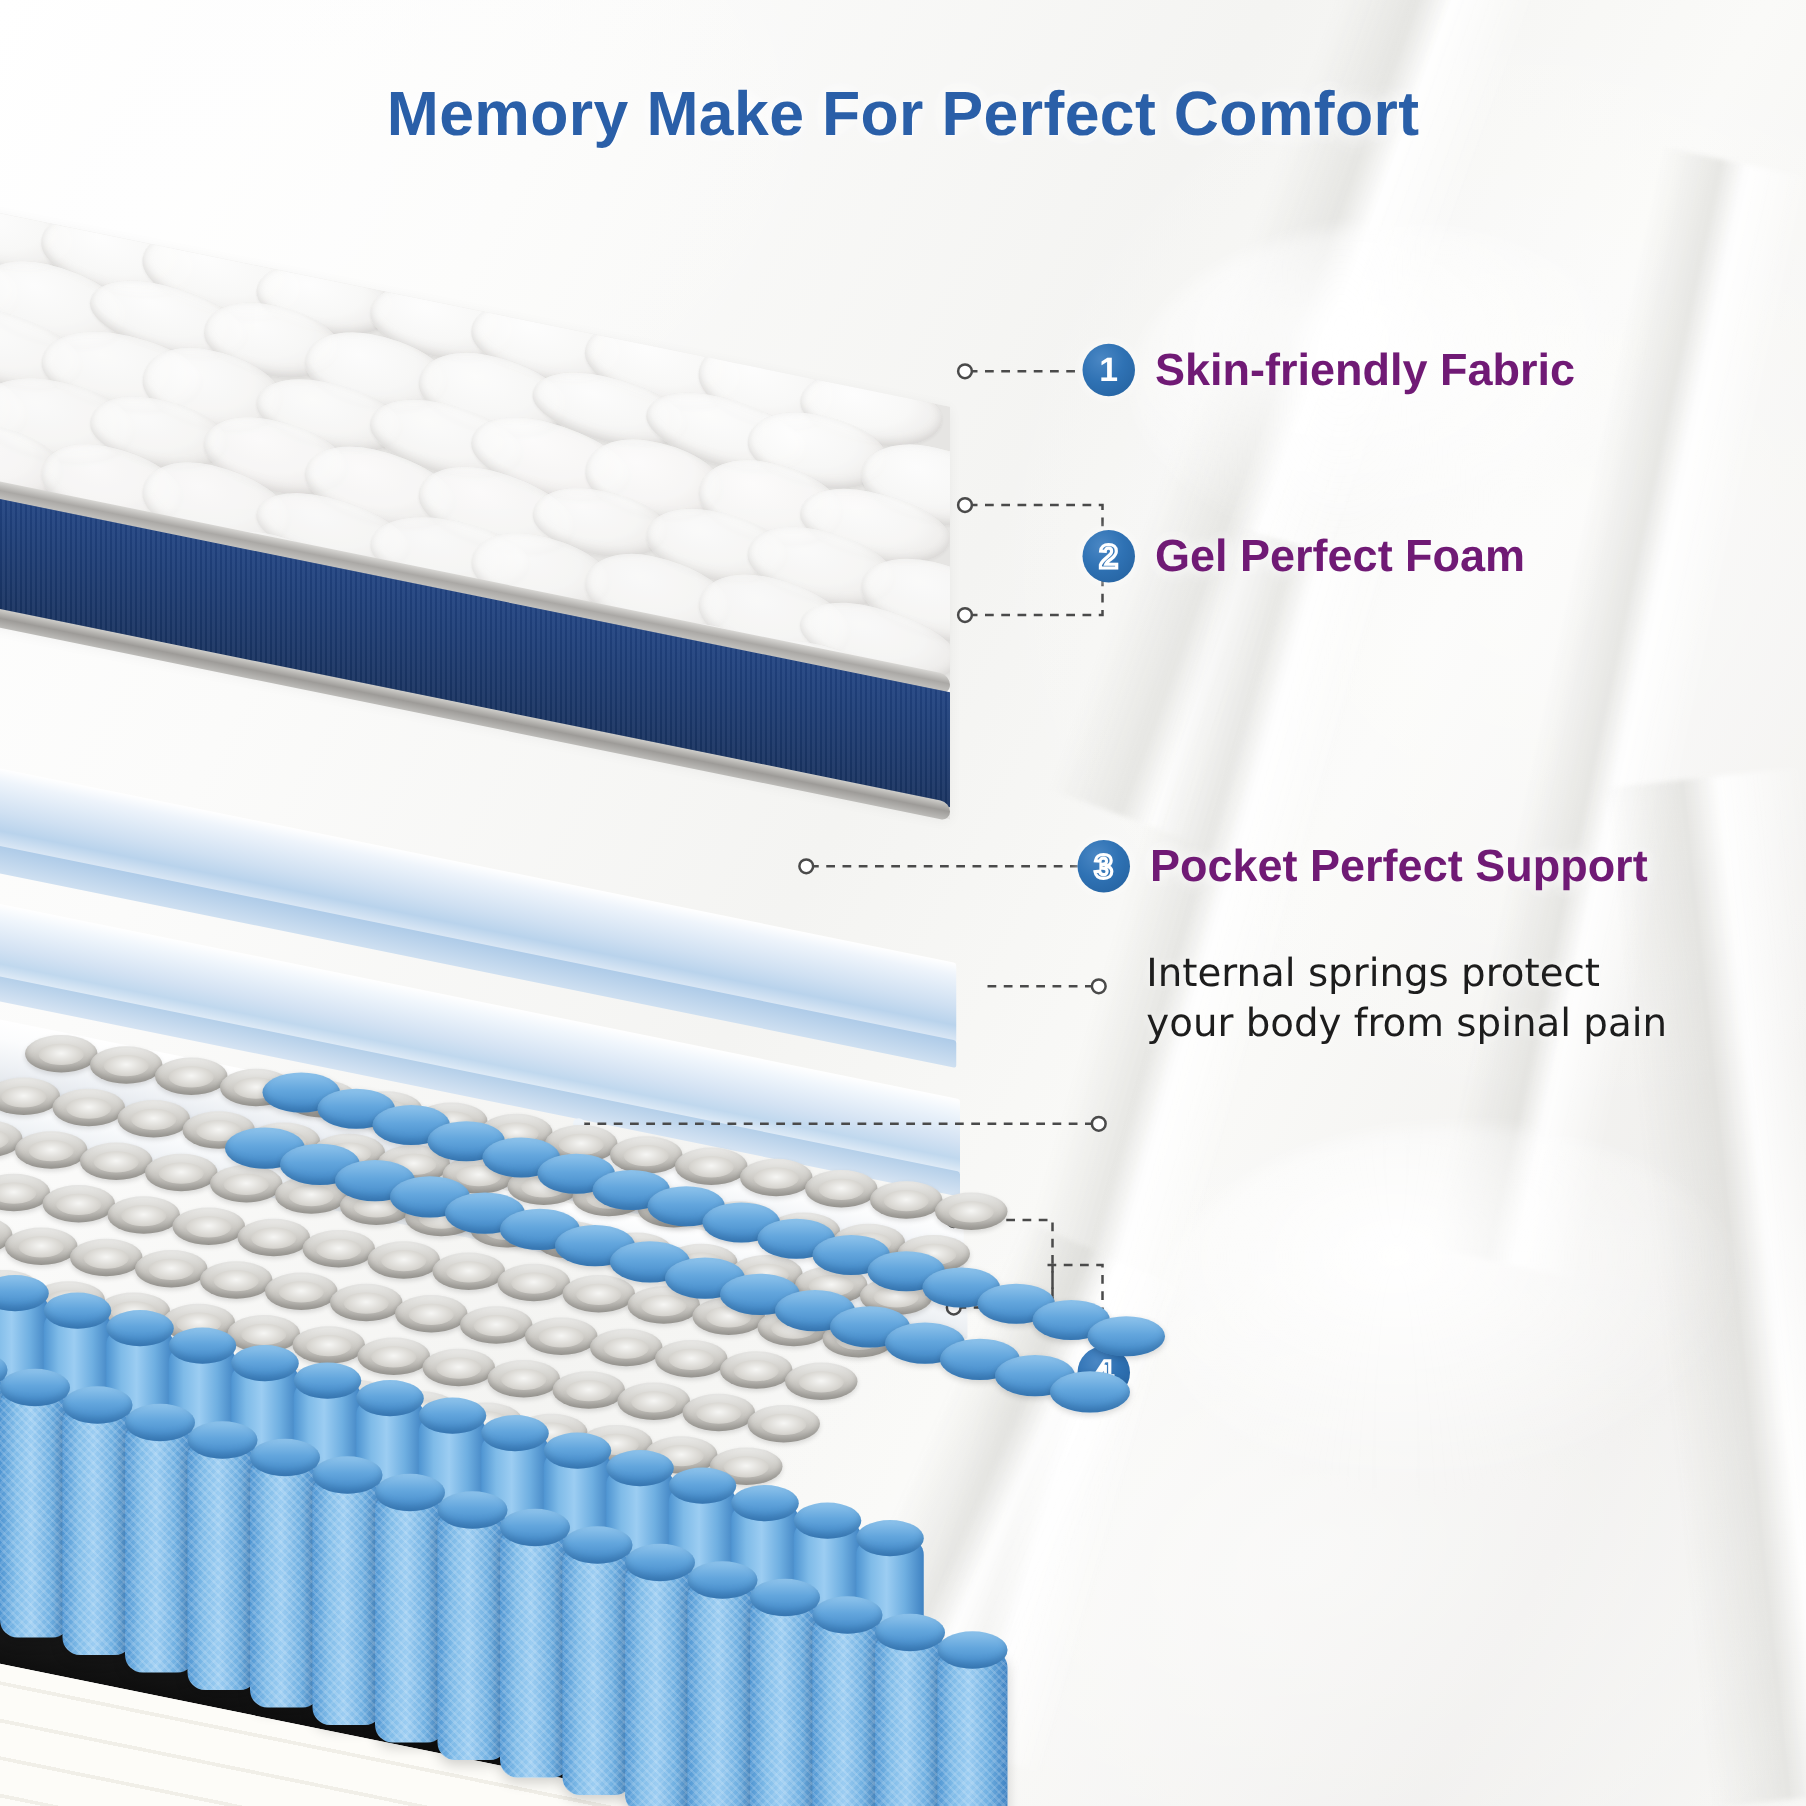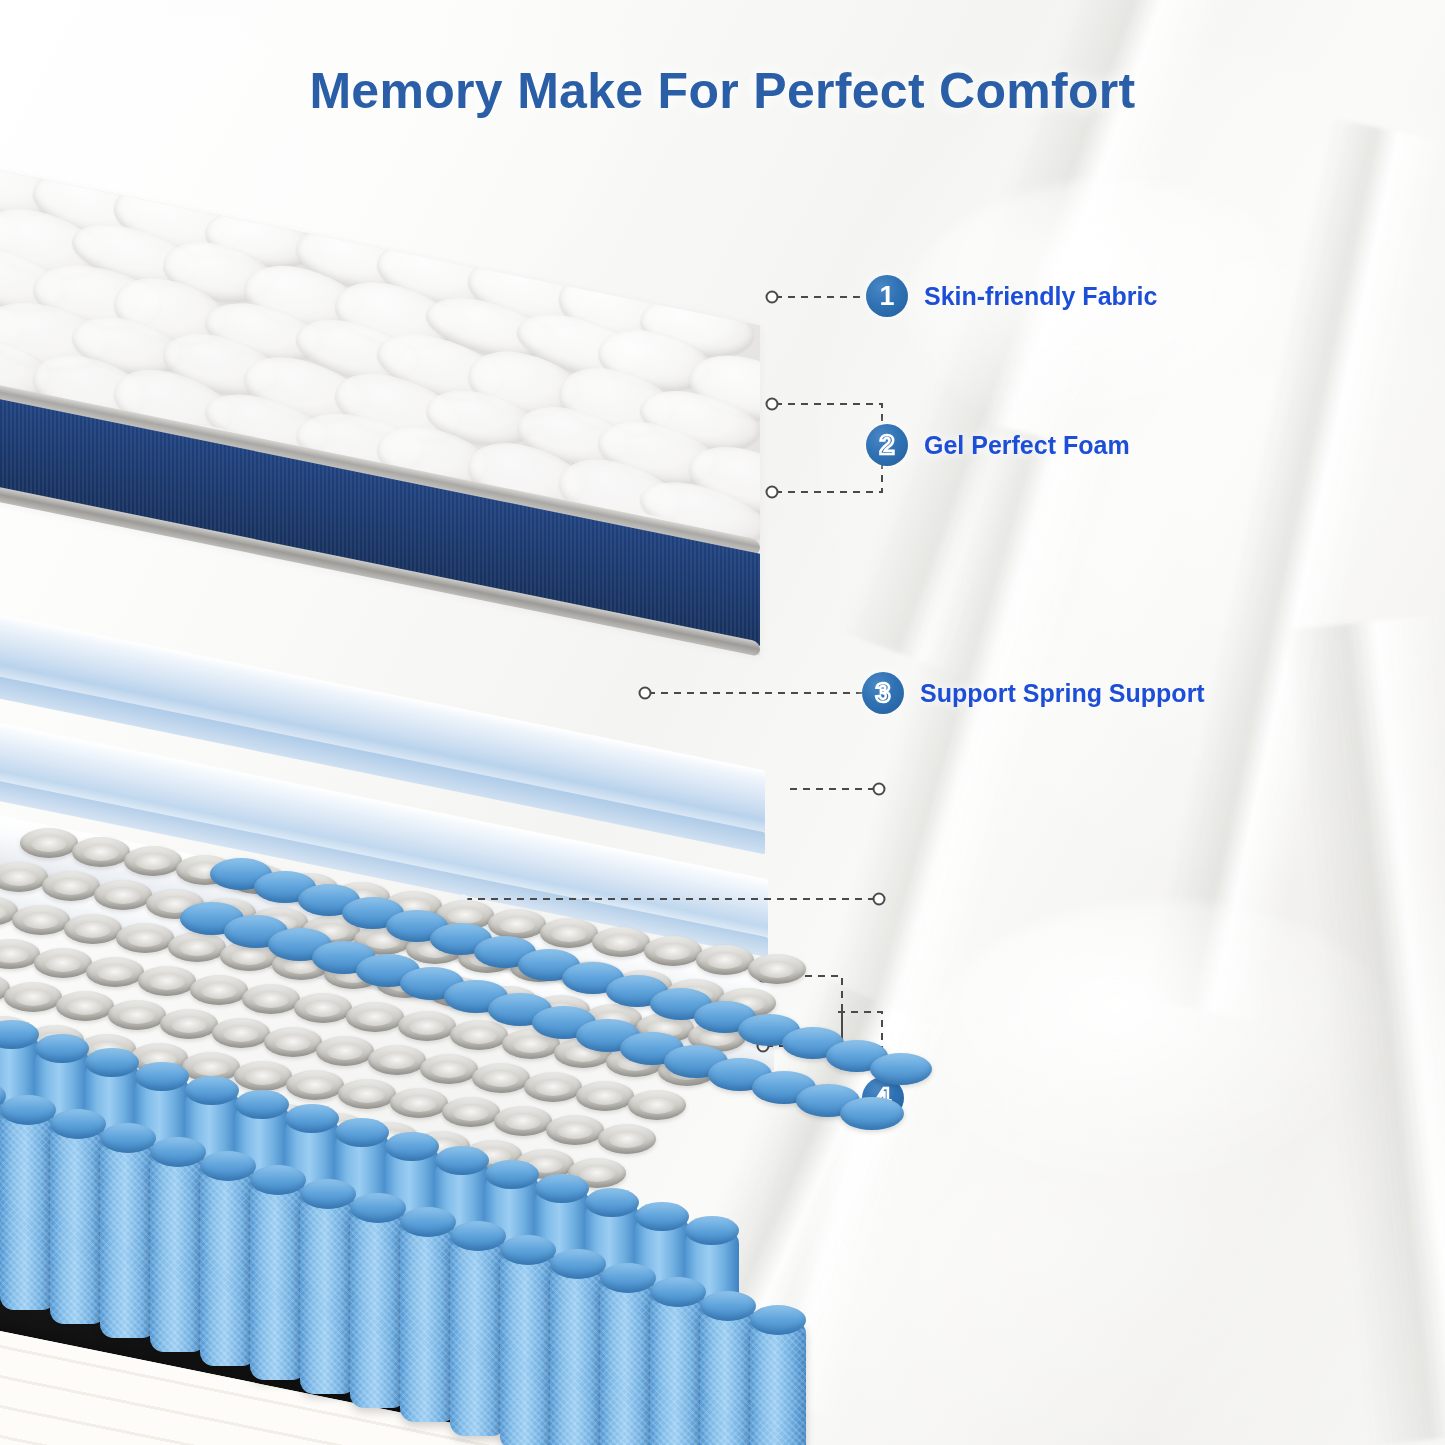--- a/index.html
+++ b/index.html
@@ -119,21 +119,21 @@
     background:radial-gradient(circle at 36% 30%, #4a87c4 0%, #2f72b4 45%, #235f9c 100%);
     color:#ffffff;font-size:27px;font-weight:bold;
     display:flex;align-items:center;justify-content:center;
     line-height:1;
     box-shadow:0 0 10px rgba(255,255,255,.75);
     font-family:"Liberation Sans", sans-serif;
   }
   .badge.outline{color:transparent;
     -webkit-text-stroke:2.5px #ffffff;}
   .ctitle{
-    font-size:25px;font-weight:bold;color:#1d4ed8;white-space:nowrap;
+    font-size:36px;font-weight:bold;color:#701a75;white-space:nowrap;
     text-shadow:0 0 10px rgba(255,255,255,.9), 0 0 20px rgba(255,255,255,.7);
   }
   .subtext{
     position:absolute;
     font-size:31px;line-height:1.28;color:#1d1d1d;
     font-family:"DejaVu Sans", sans-serif;
     text-shadow:0 0 8px rgba(255,255,255,.85);
     white-space:pre-line;
   }
 
@@ -653,21 +653,23 @@
     <div class="ctitle">Skin-friendly Fabric</div>
   </div>
 
   <div class="callout" style="left:866px;top:424px;">
     <div class="badge outline">2</div>
     <div class="ctitle">Gel Perfect Foam</div>
   </div>
 
   <div class="callout" style="left:862px;top:672px;">
     <div class="badge outline">3</div>
-    <div class="ctitle">Support Spring Support</div>
+    <div class="ctitle">Pocket Perfect Support</div>
   </div>
 
   <div class="callout" style="left:862px;top:1077px;">
     <div class="badge outline">4</div>
   </div>
 
+  <div class="subtext" style="left:917px;top:760px;">Internal springs protect
+your body from spinal pain</div>
 
 </div>
 
 </body></html>

